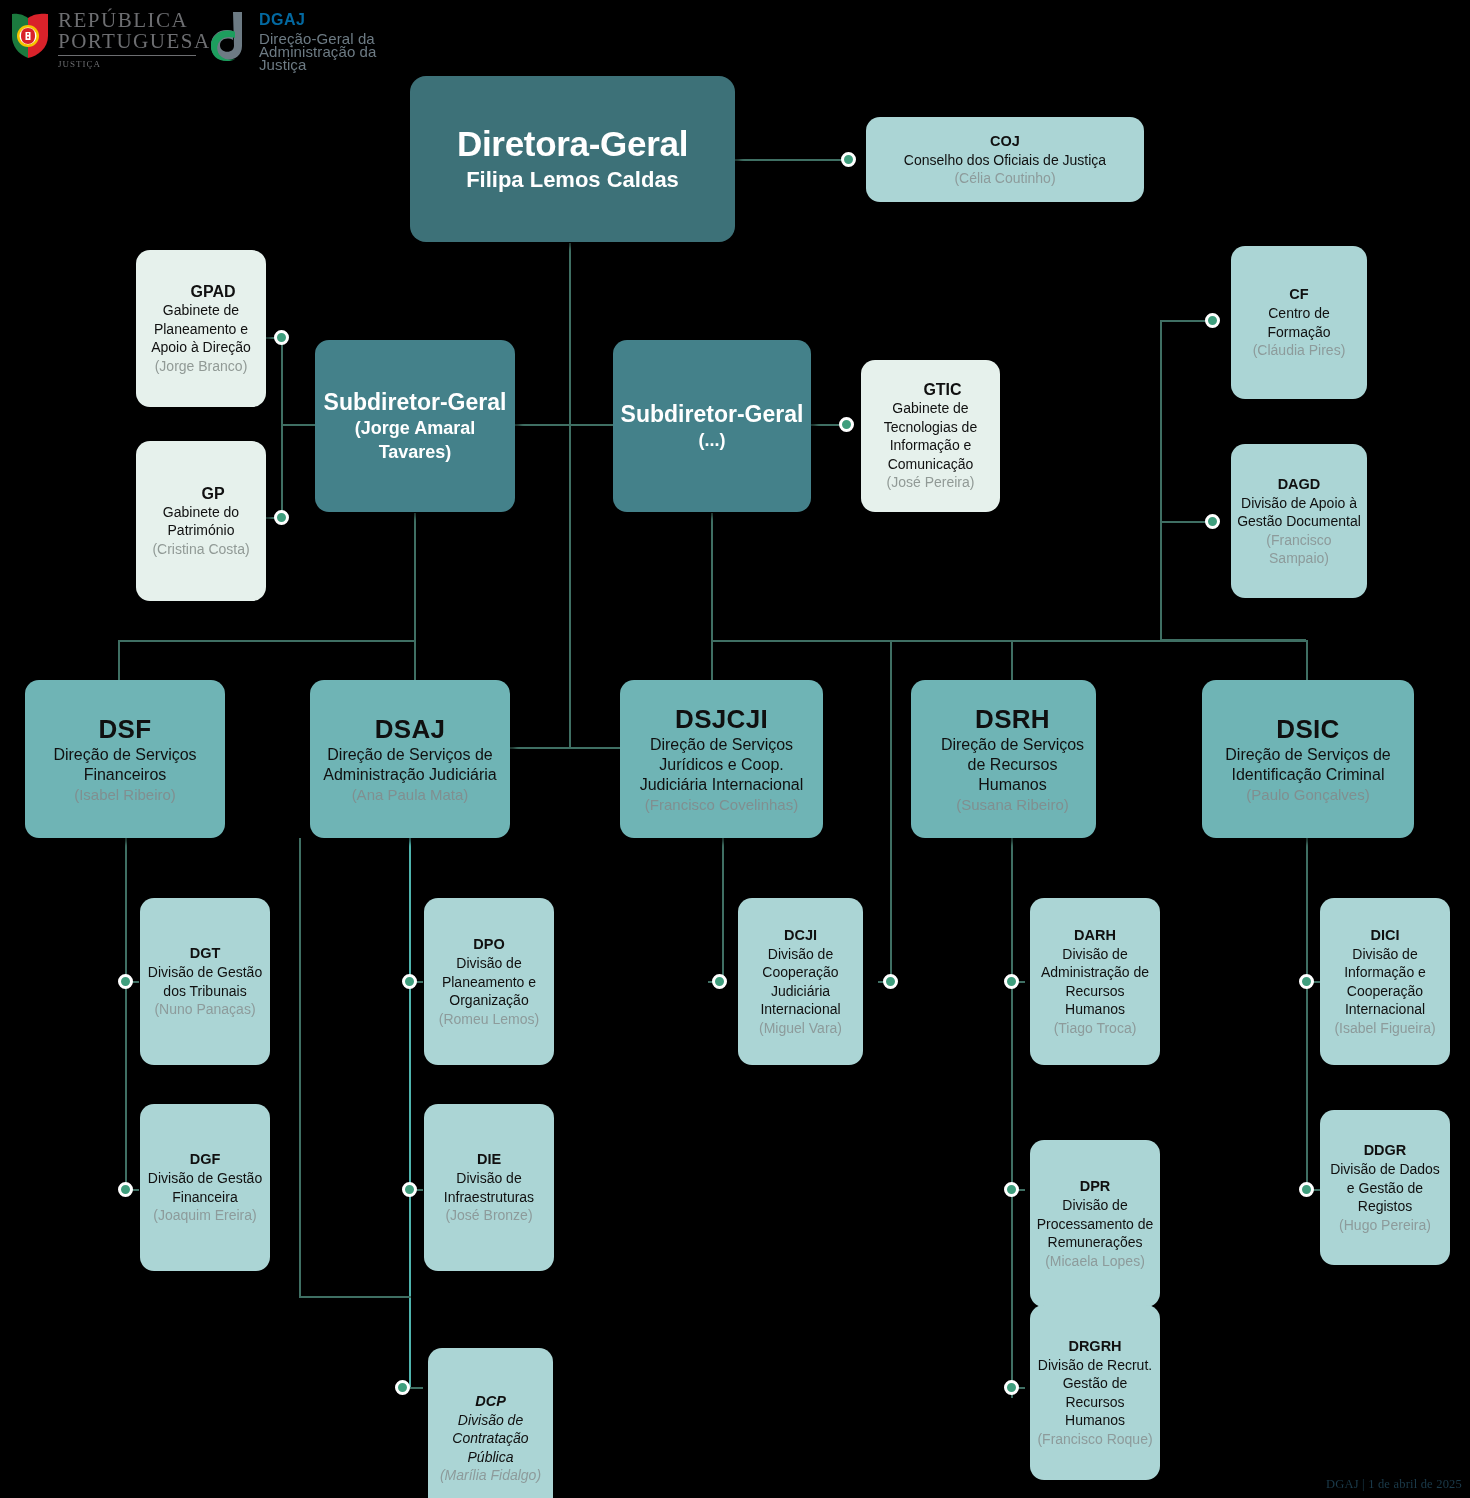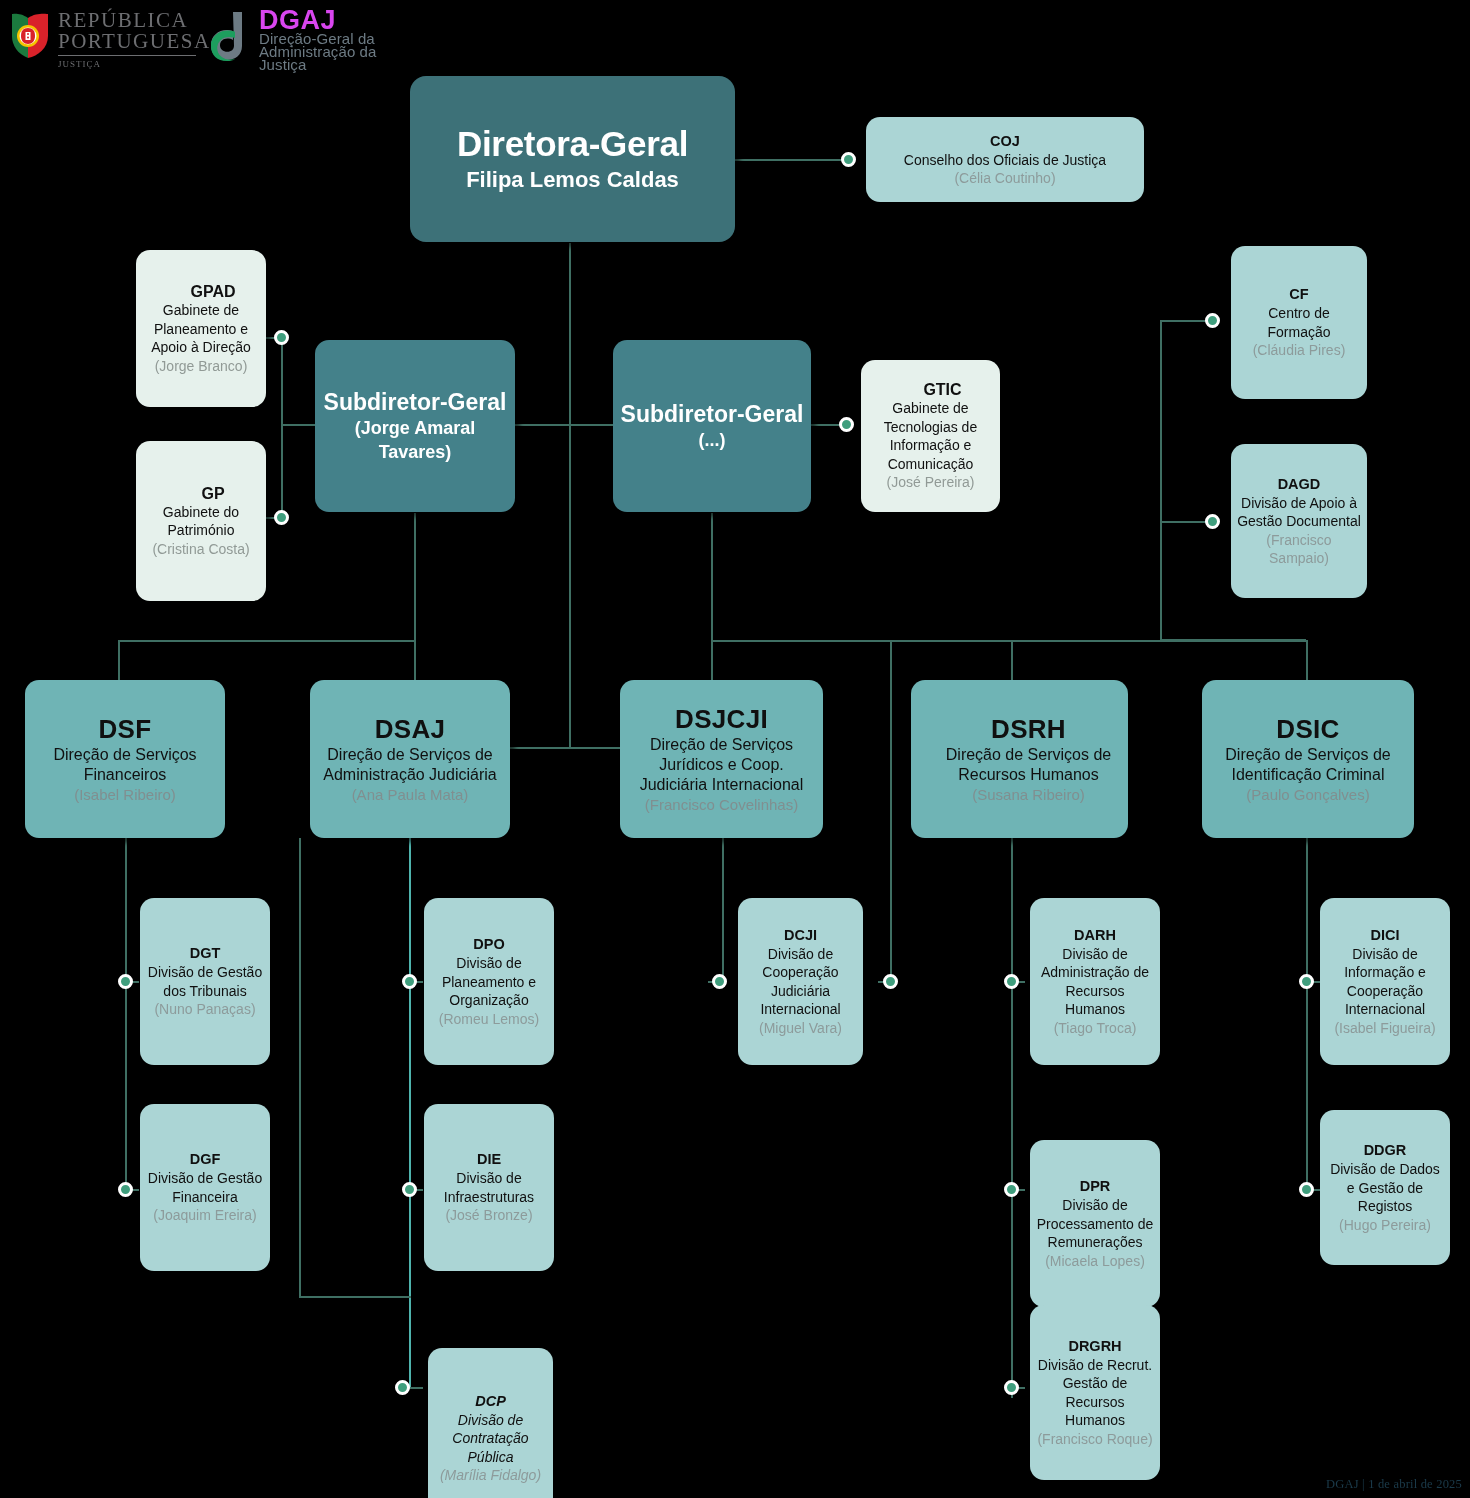--- a/index.html
+++ b/index.html
@@ -19,21 +19,21 @@
   .logo-rp .rp-l1, .logo-rp .rp-l2 {
     font-family: "Liberation Serif", serif; font-weight: 400;
     font-size: 21px; letter-spacing: 1.5px; line-height: 21px; color:#6d6e71;
   }
   .logo-rp .rule { width: 138px; height: 1px; background:#6d6e71; margin-top: 3px; }
   .logo-rp .rp-sub { font-family:"Liberation Serif", serif; font-size: 9px; letter-spacing:1px; color:#6d6e71; margin-top:3px;}
 
   .logo-dgaj { position: absolute; left: 205px; top: 6px; width: 210px; height: 64px; }
   .logo-dgaj .mark { position:absolute; left:0; top:4px; width:48px; height:52px; }
   .logo-dgaj .d-text { position:absolute; left:54px; top:2px; }
-  .logo-dgaj .d-title { font-size: 27px; font-weight: 700; color:#d946ef; letter-spacing:0.5px; line-height:24px;}
+  .logo-dgaj .d-title { font-size: 16px; font-weight: 700; color:#0369a1; letter-spacing:0.5px; line-height:24px;}
   .logo-dgaj .d-sub { font-size: 15px; font-weight: 400; color:#6d7b84; line-height:13px; letter-spacing:0.1px;}
 
   
   .node {
     position: absolute;
     border-radius: 14px;
     box-shadow: 5px 5px 4px rgba(0,0,0,0.55);
     display: flex; flex-direction: column;
     align-items: center; justify-content: center;
     text-align: center;
@@ -270,21 +270,21 @@
     <div class="title">Direção de Serviços de Administração Judiciária</div>
     <div class="person">(Ana Paula Mata)</div>
   </div>
 
   <div class="node lvl-ds" style="left:620px; top:680px; width:203px; height:158px;">
     <div class="code">DSJCJI</div>
     <div class="title">Direção de Serviços Jurídicos e Coop. Judiciária Internacional</div>
     <div class="person">(Francisco Covelinhas)</div>
   </div>
 
-  <div class="node lvl-ds" style="left:911px; top:680px; width:217px; height:158px;padding-left:24px;">
+  <div class="node lvl-ds" style="left:911px; top:680px; width:185px; height:158px;padding-left:24px;">
     <div class="code">DSRH</div>
     <div class="title">Direção de Serviços de Recursos Humanos</div>
     <div class="person">(Susana Ribeiro)</div>
   </div>
 
   <div class="node lvl-ds" style="left:1202px; top:680px; width:212px; height:158px;">
     <div class="code">DSIC</div>
     <div class="title">Direção de Serviços  de Identificação Criminal</div>
     <div class="person">(Paulo Gonçalves)</div>
   </div>

